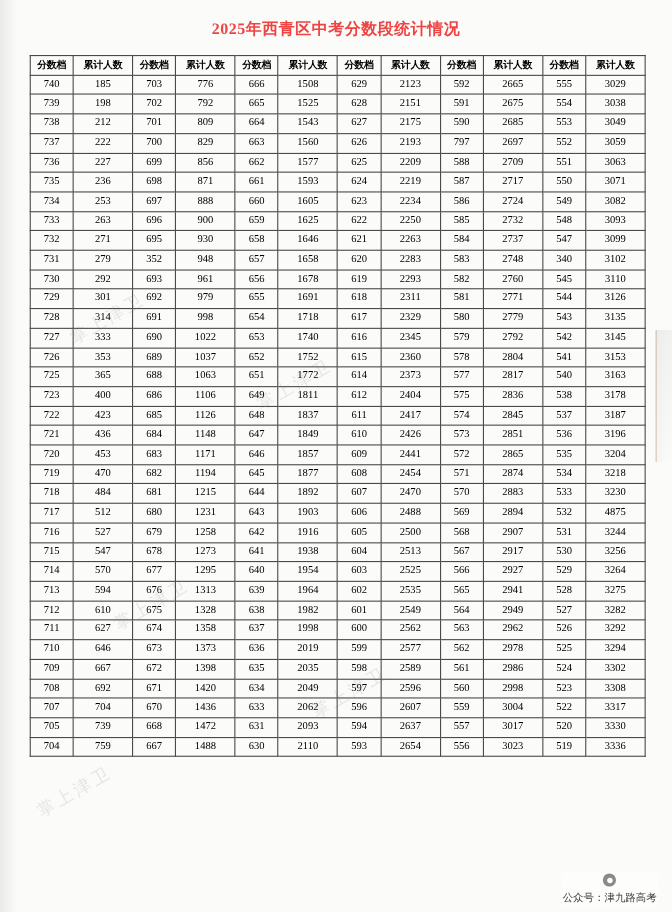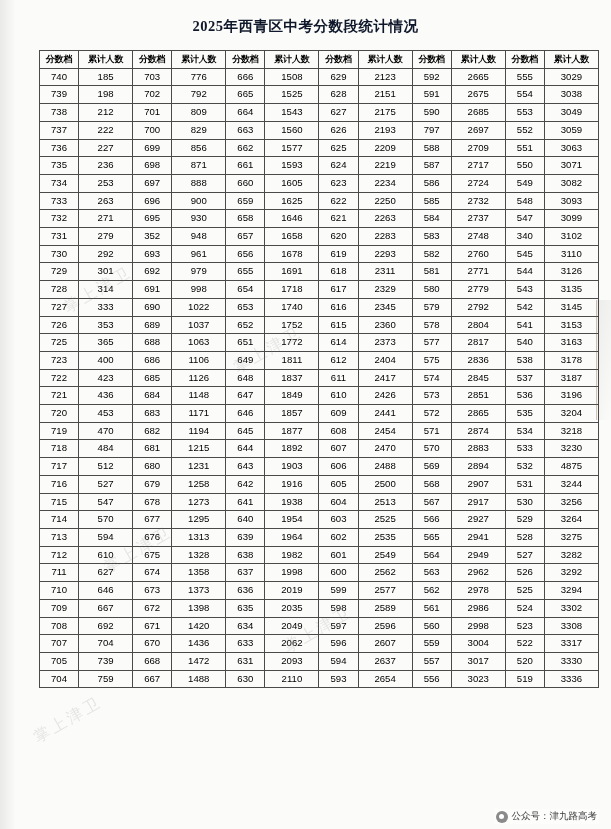--- a/index.html
+++ b/index.html
@@ -21,36 +21,35 @@
     background: #fbfbf9;
   }
   .title {
     text-align: center;
     font-size: 14.5px;
     font-weight: bold;
     letter-spacing: 0.5px;
     padding-top: 17px;
     padding-bottom: 9px;
     font-family: "Liberation Serif", serif;
-    color: #0f172a;
+    color: #ef4444;
   }
   .table-wrap {
     position: absolute;
     top: 50px;
     left: 27px;
     right: 24px;
     bottom: 8px;
   }
   table.score-table {
     border-collapse: collapse;
     width: 100%;
     table-layout: fixed;
     font-size: 9.2px;
-    font-family: Liberation Sans, sans-serif;
-    margin-left: 12px;
+    font-family: Liberation Serif, serif;
   }
   table.score-table th,
   table.score-table td {
     border: 1px solid #4a4a4a;
     text-align: center;
     height: 16.7px;
     line-height: 16.7px;
     padding: 0;
     color: #000;
     white-space: nowrap;
@@ -98,20 +97,21 @@
     bottom: 5px;
     display: flex;
     align-items: center;
     gap: 4px;
     font-family: Liberation Sans, sans-serif;
     font-size: 9.5px;
     color: #3b3b3b;
     z-index: 8;
     background: rgba(255,255,255,0.55);
     padding: 1px 2px;
+    flex-direction: column;
   }
   .footer-logo {
     width: 12px;
     height: 12px;
     border-radius: 50%;
     background: #8a8a8a;
     display: inline-block;
     position: relative;
   }
   .footer-logo::after {

